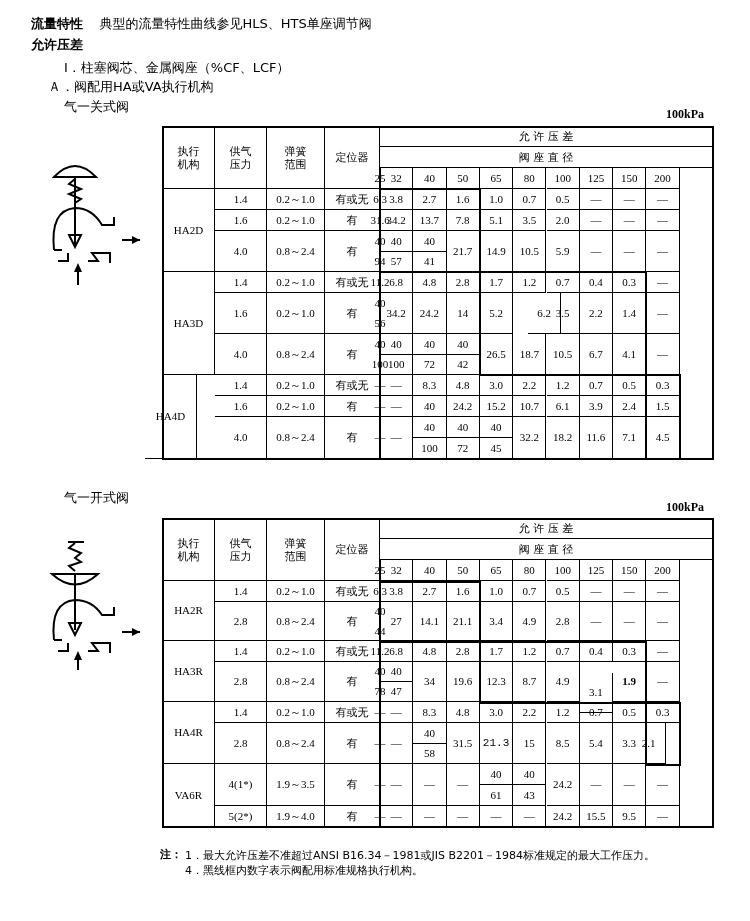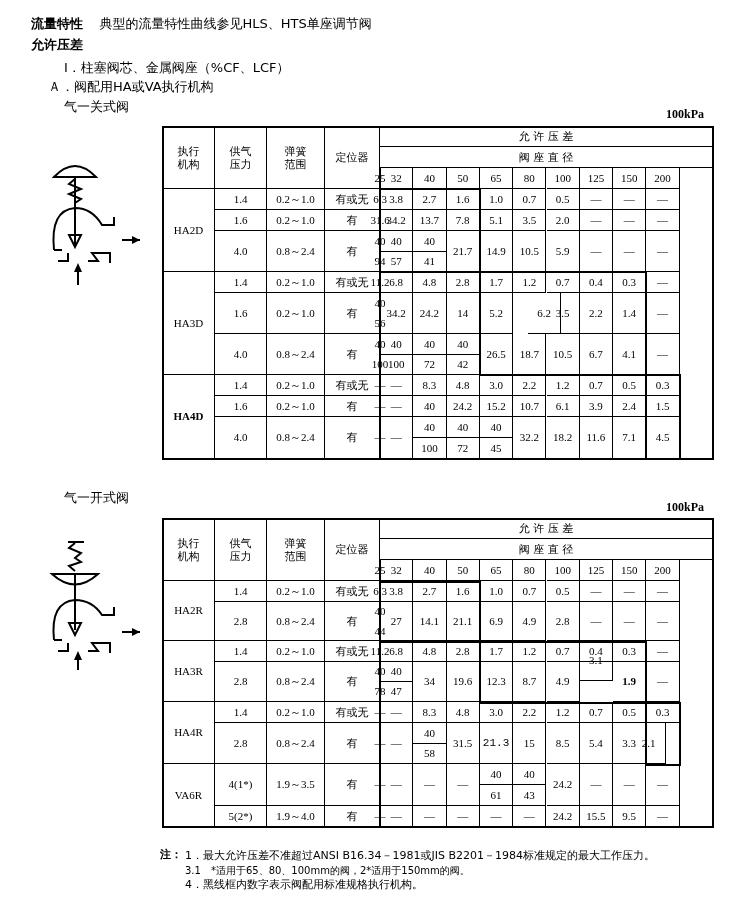--- a/index.html
+++ b/index.html
@@ -194,21 +194,21 @@
     <div class="cell " style="left: 413.3px; top: 438px; width: 33.3px; height: 21px; white-space: pre-line;">100</div>
     <div class="cell " style="left: 446.6px; top: 417px; width: 33.3px; height: 21px; white-space: pre-line;">40</div>
     <div class="cell " style="left: 446.6px; top: 438px; width: 33.3px; height: 21px; white-space: pre-line;">72</div>
     <div class="cell " style="left: 479.9px; top: 417px; width: 33.3px; height: 21px; white-space: pre-line;">40</div>
     <div class="cell " style="left: 479.9px; top: 438px; width: 33.3px; height: 21px; white-space: pre-line;">45</div>
     <div class="cell " style="left: 513.2px; top: 417px; width: 33.3px; height: 42px; white-space: pre-line;">32.2</div>
     <div class="cell " style="left: 546.5px; top: 417px; width: 33.3px; height: 42px; white-space: pre-line;">18.2</div>
     <div class="cell " style="left: 579.8px; top: 417px; width: 33.3px; height: 42px; white-space: pre-line;">11.6</div>
     <div class="cell " style="left: 613.1px; top: 417px; width: 33.3px; height: 42px; white-space: pre-line;">7.1</div>
     <div class="cell " style="left: 646.4px; top: 417px; width: 33.3px; height: 42px; white-space: pre-line;">4.5</div>
-    <div class="cell " style="left: 163px; top: 375px; width: 52px; height: 84px; white-space: pre-line; font-weight: bold;">HA4D</div>
+    <div class="cell " style="left: 145px; top: 375px; width: 52px; height: 84px; white-space: pre-line;">HA4D</div>
     <div class="tbl" style="left: 162px; top: 126px; width: 552px; height: 334px;"></div>
     <div class="thick" style="left: 379px; top: 188px; width: 101.9px; height: 85px;"></div>
     <div class="thick" style="left: 478.9px; top: 271px; width: 168.5px; height: 105px;"></div>
     <div class="thick" style="left: 645.4px; top: 374px; width: 35.3px; height: 86px;"></div>
   </div>
 
 <div class="title-line sans" style="left:64px; top:490px;">气一开式阀</div>
 <div class="unit" style="left:666px; top:500px;">100kPa</div>
 
 <svg class="icon-svg" style="left:40px; top:540px;" width="100" height="130" viewBox="0 0 100 130">
@@ -263,21 +263,21 @@
     <div class="cell " style="left: 613.1px; top: 581px; width: 33.3px; height: 21px; white-space: pre-line;">—</div>
     <div class="cell " style="left: 646.4px; top: 581px; width: 33.3px; height: 21px; white-space: pre-line;">—</div>
     <div class="cell " style="left: 215px; top: 602px; width: 52px; height: 39px; white-space: pre-line;">2.8</div>
     <div class="cell " style="left: 267px; top: 602px; width: 58px; height: 39px; white-space: pre-line;">0.8～2.4</div>
     <div class="cell cn" style="left: 325px; top: 602px; width: 55px; height: 39px; white-space: pre-line;">有</div>
     <div class="cell " style="left: 380px; top: 602px; width: 0px; height: 20px; white-space: pre-line;">40</div>
     <div class="cell " style="left: 380px; top: 622px; width: 0px; height: 19px; white-space: pre-line;">44</div>
     <div class="cell " style="left: 380px; top: 602px; width: 33.3px; height: 39px; white-space: pre-line;">27</div>
     <div class="cell " style="left: 413.3px; top: 602px; width: 33.3px; height: 39px; white-space: pre-line;">14.1</div>
     <div class="cell " style="left: 446.6px; top: 602px; width: 33.3px; height: 39px; white-space: pre-line;">21.1</div>
-    <div class="cell " style="left: 479.9px; top: 602px; width: 33.3px; height: 39px; white-space: pre-line;">6.9</div>
+    <div class="cell " style="left: 479.9px; top: 602px; width: 33.3px; height: 39px; white-space: pre-line;">3.4</div>
     <div class="cell " style="left: 513.2px; top: 602px; width: 33.3px; height: 39px; white-space: pre-line;">4.9</div>
     <div class="cell " style="left: 546.5px; top: 602px; width: 33.3px; height: 39px; white-space: pre-line;">2.8</div>
     <div class="cell " style="left: 579.8px; top: 602px; width: 33.3px; height: 39px; white-space: pre-line;">—</div>
     <div class="cell " style="left: 613.1px; top: 602px; width: 33.3px; height: 39px; white-space: pre-line;">—</div>
     <div class="cell " style="left: 646.4px; top: 602px; width: 33.3px; height: 39px; white-space: pre-line;">—</div>
     <div class="cell " style="left: 163px; top: 581px; width: 52px; height: 60px; white-space: pre-line;">HA2R</div>
     <div class="cell " style="left: 215px; top: 641px; width: 52px; height: 21px; white-space: pre-line;">1.4</div>
     <div class="cell " style="left: 267px; top: 641px; width: 58px; height: 21px; white-space: pre-line;">0.2～1.0</div>
     <div class="cell cn" style="left: 325px; top: 641px; width: 55px; height: 21px; white-space: pre-line;">有或无</div>
     <div class="cell " style="left: 380px; top: 641px; width: 0px; height: 21px; white-space: pre-line;">11.2</div>
@@ -295,21 +295,21 @@
     <div class="cell cn" style="left: 325px; top: 662px; width: 55px; height: 40px; white-space: pre-line;">有</div>
     <div class="cell " style="left: 380px; top: 662px; width: 0px; height: 20px; white-space: pre-line;">40</div>
     <div class="cell " style="left: 380px; top: 682px; width: 0px; height: 20px; white-space: pre-line;">78</div>
     <div class="cell " style="left: 380px; top: 662px; width: 33.3px; height: 20px; white-space: pre-line;">40</div>
     <div class="cell " style="left: 380px; top: 682px; width: 33.3px; height: 20px; white-space: pre-line;">47</div>
     <div class="cell " style="left: 413.3px; top: 662px; width: 33.3px; height: 40px; white-space: pre-line;">34</div>
     <div class="cell " style="left: 446.6px; top: 662px; width: 33.3px; height: 40px; white-space: pre-line;">19.6</div>
     <div class="cell " style="left: 479.9px; top: 662px; width: 33.3px; height: 40px; white-space: pre-line;">12.3</div>
     <div class="cell " style="left: 513.2px; top: 662px; width: 33.3px; height: 40px; white-space: pre-line;">8.7</div>
     <div class="cell " style="left: 546.5px; top: 662px; width: 33.3px; height: 40px; white-space: pre-line;">4.9</div>
-    <div class="cell " style="left: 579.8px; top: 641px; width: 33.3px; height: 40px; white-space: pre-line;">3.1</div>
+    <div class="cell " style="left: 579.8px; top: 673px; width: 33.3px; height: 40px; white-space: pre-line;">3.1</div>
     <div class="cell " style="left: 613.1px; top: 662px; width: 33.3px; height: 40px; white-space: pre-line; font-weight: bold;">1.9</div>
     <div class="cell " style="left: 646.4px; top: 662px; width: 33.3px; height: 40px; white-space: pre-line;">—</div>
     <div class="cell " style="left: 163px; top: 641px; width: 52px; height: 61px; white-space: pre-line;">HA3R</div>
     <div class="cell " style="left: 215px; top: 702px; width: 52px; height: 21px; white-space: pre-line;">1.4</div>
     <div class="cell " style="left: 267px; top: 702px; width: 58px; height: 21px; white-space: pre-line;">0.2～1.0</div>
     <div class="cell cn" style="left: 325px; top: 702px; width: 55px; height: 21px; white-space: pre-line;">有或无</div>
     <div class="cell " style="left: 380px; top: 702px; width: 0px; height: 21px; white-space: pre-line;">—</div>
     <div class="cell " style="left: 380px; top: 702px; width: 33.3px; height: 21px; white-space: pre-line;">—</div>
     <div class="cell " style="left: 413.3px; top: 702px; width: 33.3px; height: 21px; white-space: pre-line;">8.3</div>
     <div class="cell " style="left: 446.6px; top: 702px; width: 33.3px; height: 21px; white-space: pre-line;">4.8</div>
@@ -367,15 +367,14 @@
     <div class="thick" style="left: 379px; top: 581px; width: 101.9px; height: 62px;"></div>
     <div class="thick" style="left: 478.9px; top: 641px; width: 168.5px; height: 63px;"></div>
     <div class="thick" style="left: 645.4px; top: 702px; width: 35.3px; height: 64px;"></div>
   </div>
 
 <div class="notes">
   <div class="row" style="position:relative;">
     <span class="bold cn" style="position:absolute; left:-3px;">注：</span>
     <span class="cn" style="margin-left:22px;">1．最大允许压差不准超过ANSI B16.34－1981或JIS B2201－1984标准规定的最大工作压力。</span>
   </div>
-  <div class="row cn" style="margin-left:22px; font-size:10px;">3.1　*适用于65、80、100mm的阀，2*适用于150mm的阀。</div>
   <div class="row cn" style="margin-left:22px;">4．黑线框内数字表示阀配用标准规格执行机构。</div>
 </div>
 
 </body></html>

